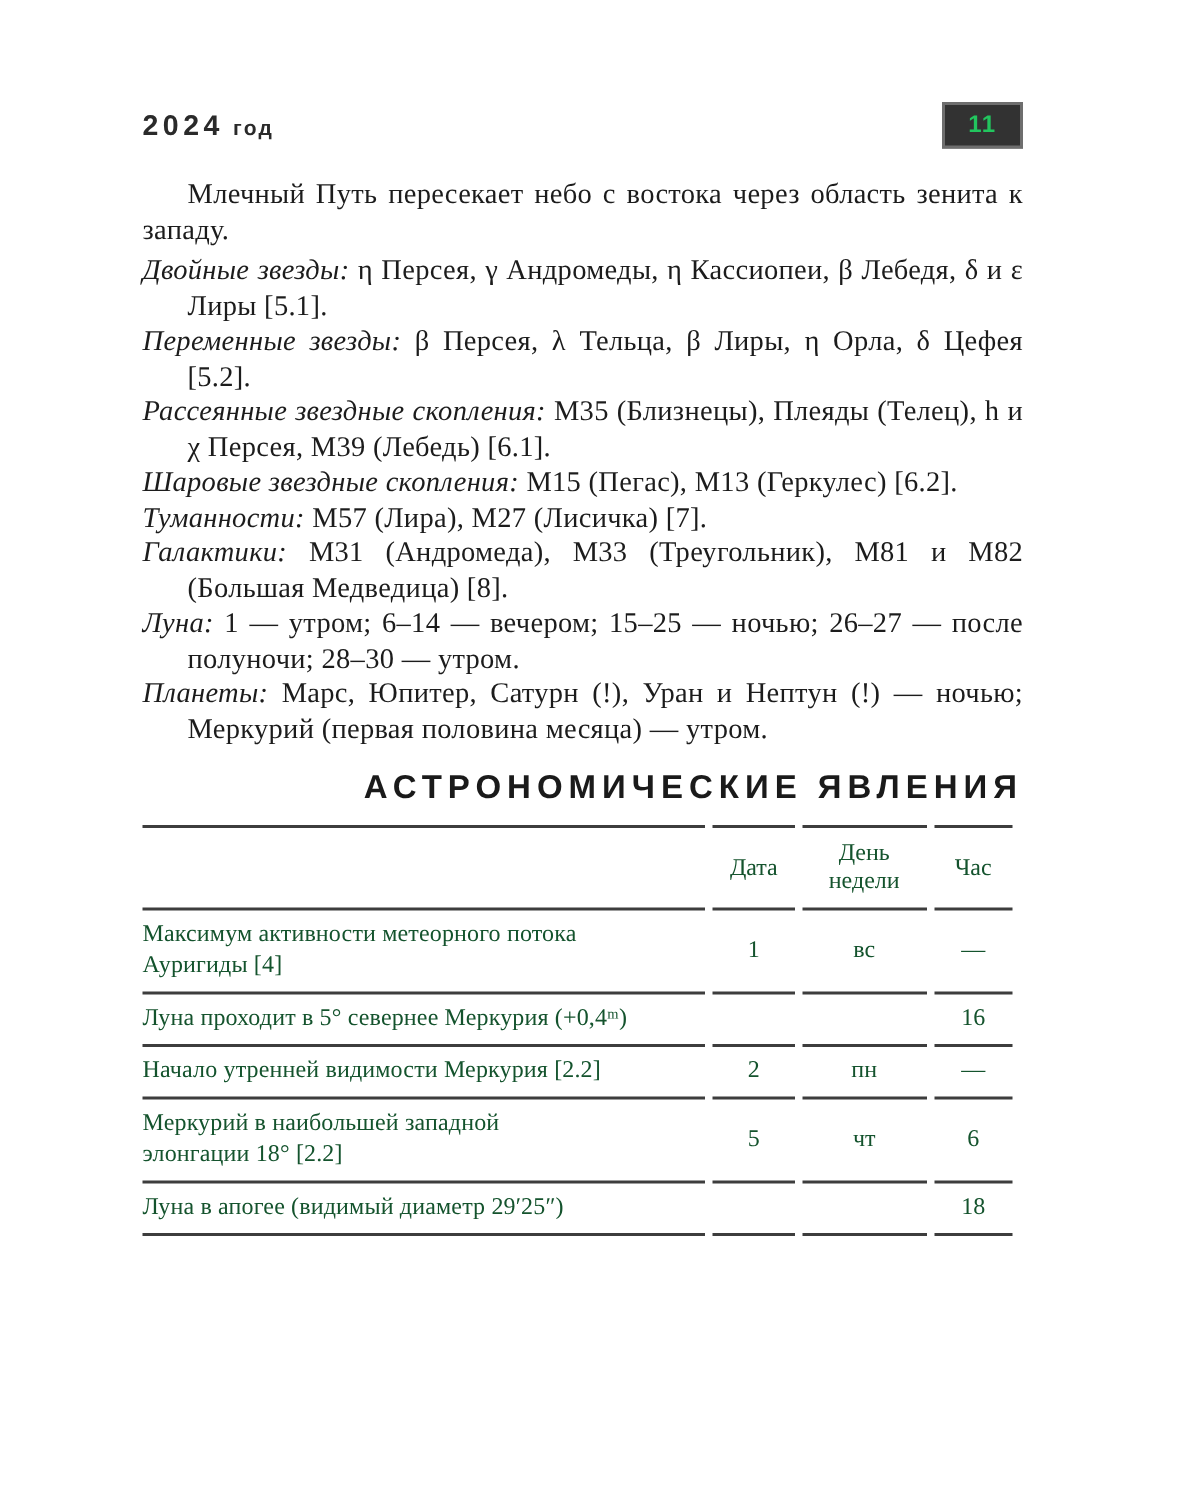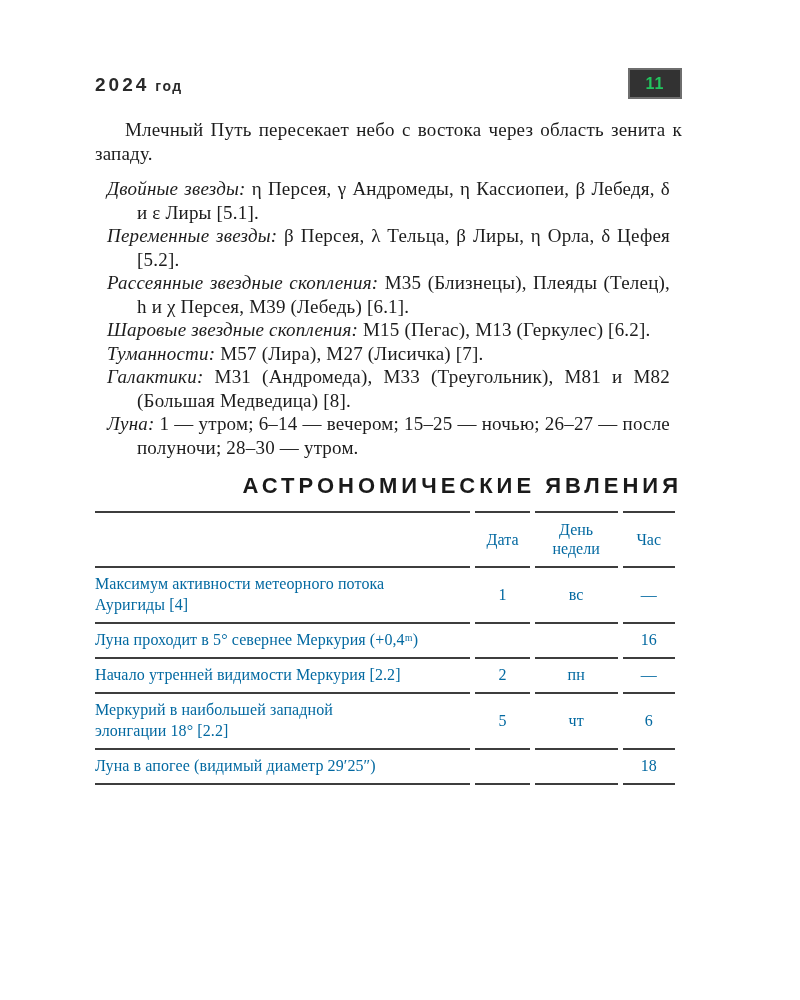--- a/index.html
+++ b/index.html
@@ -55,21 +55,21 @@
   }
   
   .intro {
     margin: 0 0 4px 0;
     font-size: 19px;
     line-height: 23.5px;
     letter-spacing: 0.2px;
     text-indent: 30px;
     text-align: justify;
   }
-  .entries { margin: 12px; }
+  .entries { margin: 0; }
   .entry {
     margin: 0;
     font-size: 19px;
     line-height: 23.5px;
     letter-spacing: 0.2px;
     padding-left: 30px;
     text-indent: -30px;
     text-align: justify;
   }
   .entry .term { font-style: italic; }
@@ -85,21 +85,21 @@
     white-space: nowrap;
   }
   
   table.events {
     width: 590px;
     table-layout: fixed;
     border-collapse: separate;
     border-spacing: 5px 0;
     margin-left: -5px;
     font-size: 16px;
-    color: #0369a1;
+    color: #14532d;
   }
   table.events col.c-event   { width: 372px; }
   table.events col.c-date    { width: 54px; }
   table.events col.c-weekday { width: 82px; }
   table.events col.c-hour    { width: 52px; }
   table.events th {
     border-top: 2px solid #3d3d3d;
     border-bottom: 2px solid #3d3d3d;
     font-weight: normal;
     font-size: 16px;
@@ -139,20 +139,21 @@
   <p class="intro">Млечный Путь пересекает небо с востока через область зенита к западу.</p>
 
   <div class="entries">
     <p class="entry"><span class="term">Двойные звезды:</span> <span>η Персея, γ Андромеды, η Кассиопеи, β Лебедя, δ и ε Лиры [5.1].</span></p>
     <p class="entry"><span class="term">Переменные звезды:</span> <span>β Персея, λ Тельца, β Лиры, η Орла, δ Цефея [5.2].</span></p>
     <p class="entry"><span class="term">Рассеянные звездные скопления:</span> <span>М35 (Близнецы), Плеяды (Телец), h и χ Персея, М39 (Лебедь) [6.1].</span></p>
     <p class="entry"><span class="term">Шаровые звездные скопления:</span> <span>М15 (Пегас), М13 (Геркулес) [6.2].</span></p>
     <p class="entry"><span class="term">Туманности:</span> <span>М57 (Лира), М27 (Лисичка) [7].</span></p>
     <p class="entry"><span class="term">Галактики:</span> <span>М31 (Андромеда), М33 (Треугольник), М81 и М82 (Большая Медведица) [8].</span></p>
     <p class="entry"><span class="term">Луна:</span> <span>1 — утром; 6–14 — вечером; 15–25 — ночью; 26–27 — после полуночи; 28–30 — утром.</span></p>
+    <p class="entry"><span class="term">Планеты:</span> <span>Марс, Юпитер, Сатурн (!), Уран и Нептун (!) — ночью; Меркурий (первая половина месяца) — утром.</span></p>
   </div>
 
   <h2 class="section-title">АСТРОНОМИЧЕСКИЕ ЯВЛЕНИЯ</h2>
 
   <table class="events">
     <colgroup>
       <col class="c-event">
         <col class="c-date">
         <col class="c-weekday">
         <col class="c-hour">

